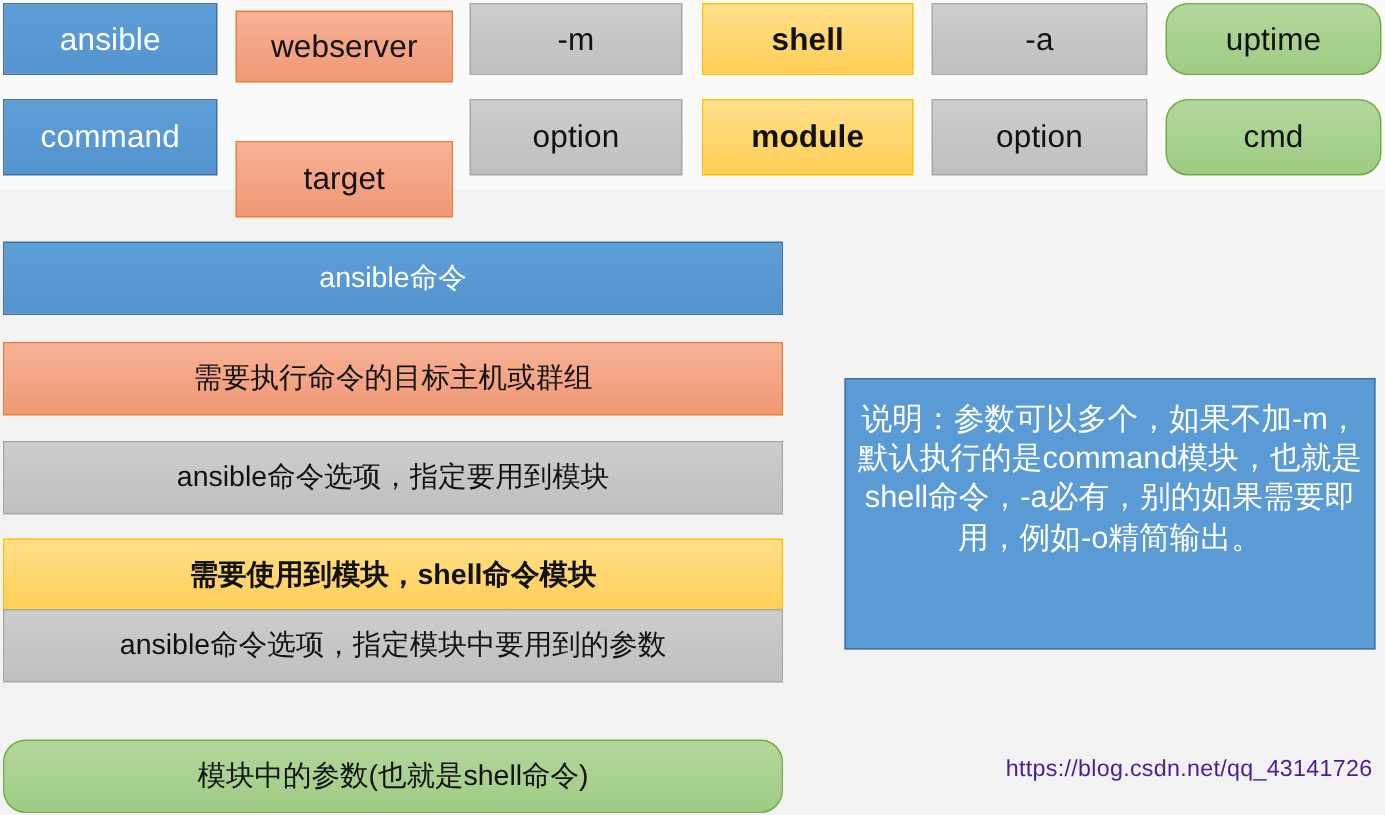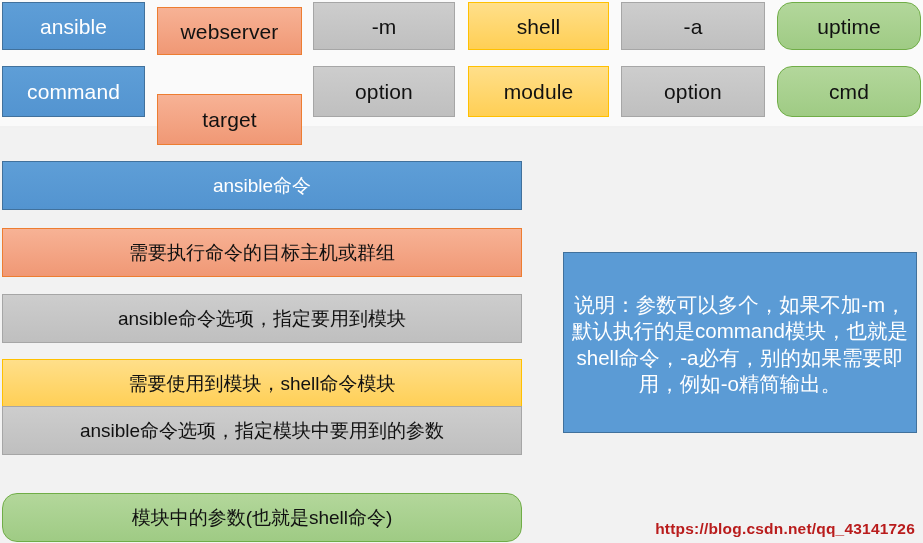--- a/index.html
+++ b/index.html
@@ -53,21 +53,21 @@
     font-size: 21px;
     line-height: 1;
     letter-spacing: 0.1px;
     white-space: nowrap;
   }
 
   
   .c-blue   { background: #5b9bd5; border-color: #41719c; color: #ffffff; }
   .c-salmon { background: #f4a582; border-color: #ed7d31; color: #111111; }
   .c-gray   { background: #c6c6c6; border-color: #a6a6a6; color: #111111; }
-  .c-yellow { background: #ffd966; border-color: #ffc000; color: #111111; }
+  .c-yellow { background: #ffd966; border-color: #ffc000; color: #111111; font-weight: bold; }
   .c-green  { background: #a9d18e; border-color: #70ad47; color: #111111; border-radius: 15px; }
 
   
   .c-salmon { background: linear-gradient(180deg, #f7b295 0%, #f09875 100%); }
   .c-gray   { background: linear-gradient(180deg, #cdcdcd 0%, #bfbfbf 100%); }
   .c-yellow { background: linear-gradient(180deg, #ffdf8a 0%, #ffcf55 100%); }
   .c-green  { background: linear-gradient(180deg, #b3d79b 0%, #9fcb84 100%); }
   .c-blue   { background: linear-gradient(180deg, #5e9ed7 0%, #5394d0 100%); }
 
   
@@ -96,41 +96,39 @@
     height: 181px;
     box-sizing: border-box;
     background: #5b9bd5;
     border: 1px solid #41719c;
     color: #ffffff;
     font-size: 20.5px;
     line-height: 1.28;
     text-align: center;
     padding: 14px 8px 10px 8px;
     display: flex;
-    align-items: center;
     justify-content: center;
   }
   .callout-text {
     display: block;
     width: 100%;
     text-align: center;
   }
 
   
   .watermark {
     position: absolute;
     right: 8px;
-    bottom: 5px;
+    bottom: 21px;
     font-size: 15.5px;
-    color: #b91c1c;
+    color: #4c1d95;
     letter-spacing: 0.2px;
     white-space: nowrap;
     pointer-events: none;
     font-family: "Liberation Sans", "DejaVu Sans", sans-serif;
-    font-weight: bold;
   }
 </style>
 </head>
 <body>
 
 <div class="bg-band-top"></div>
 <div class="bg-band-seam"></div>
 <div class="bg-band-mid"></div>
 
 <div class="token-grid" id="command-row" style="top:2px;height:48px;padding-left:25px;">

